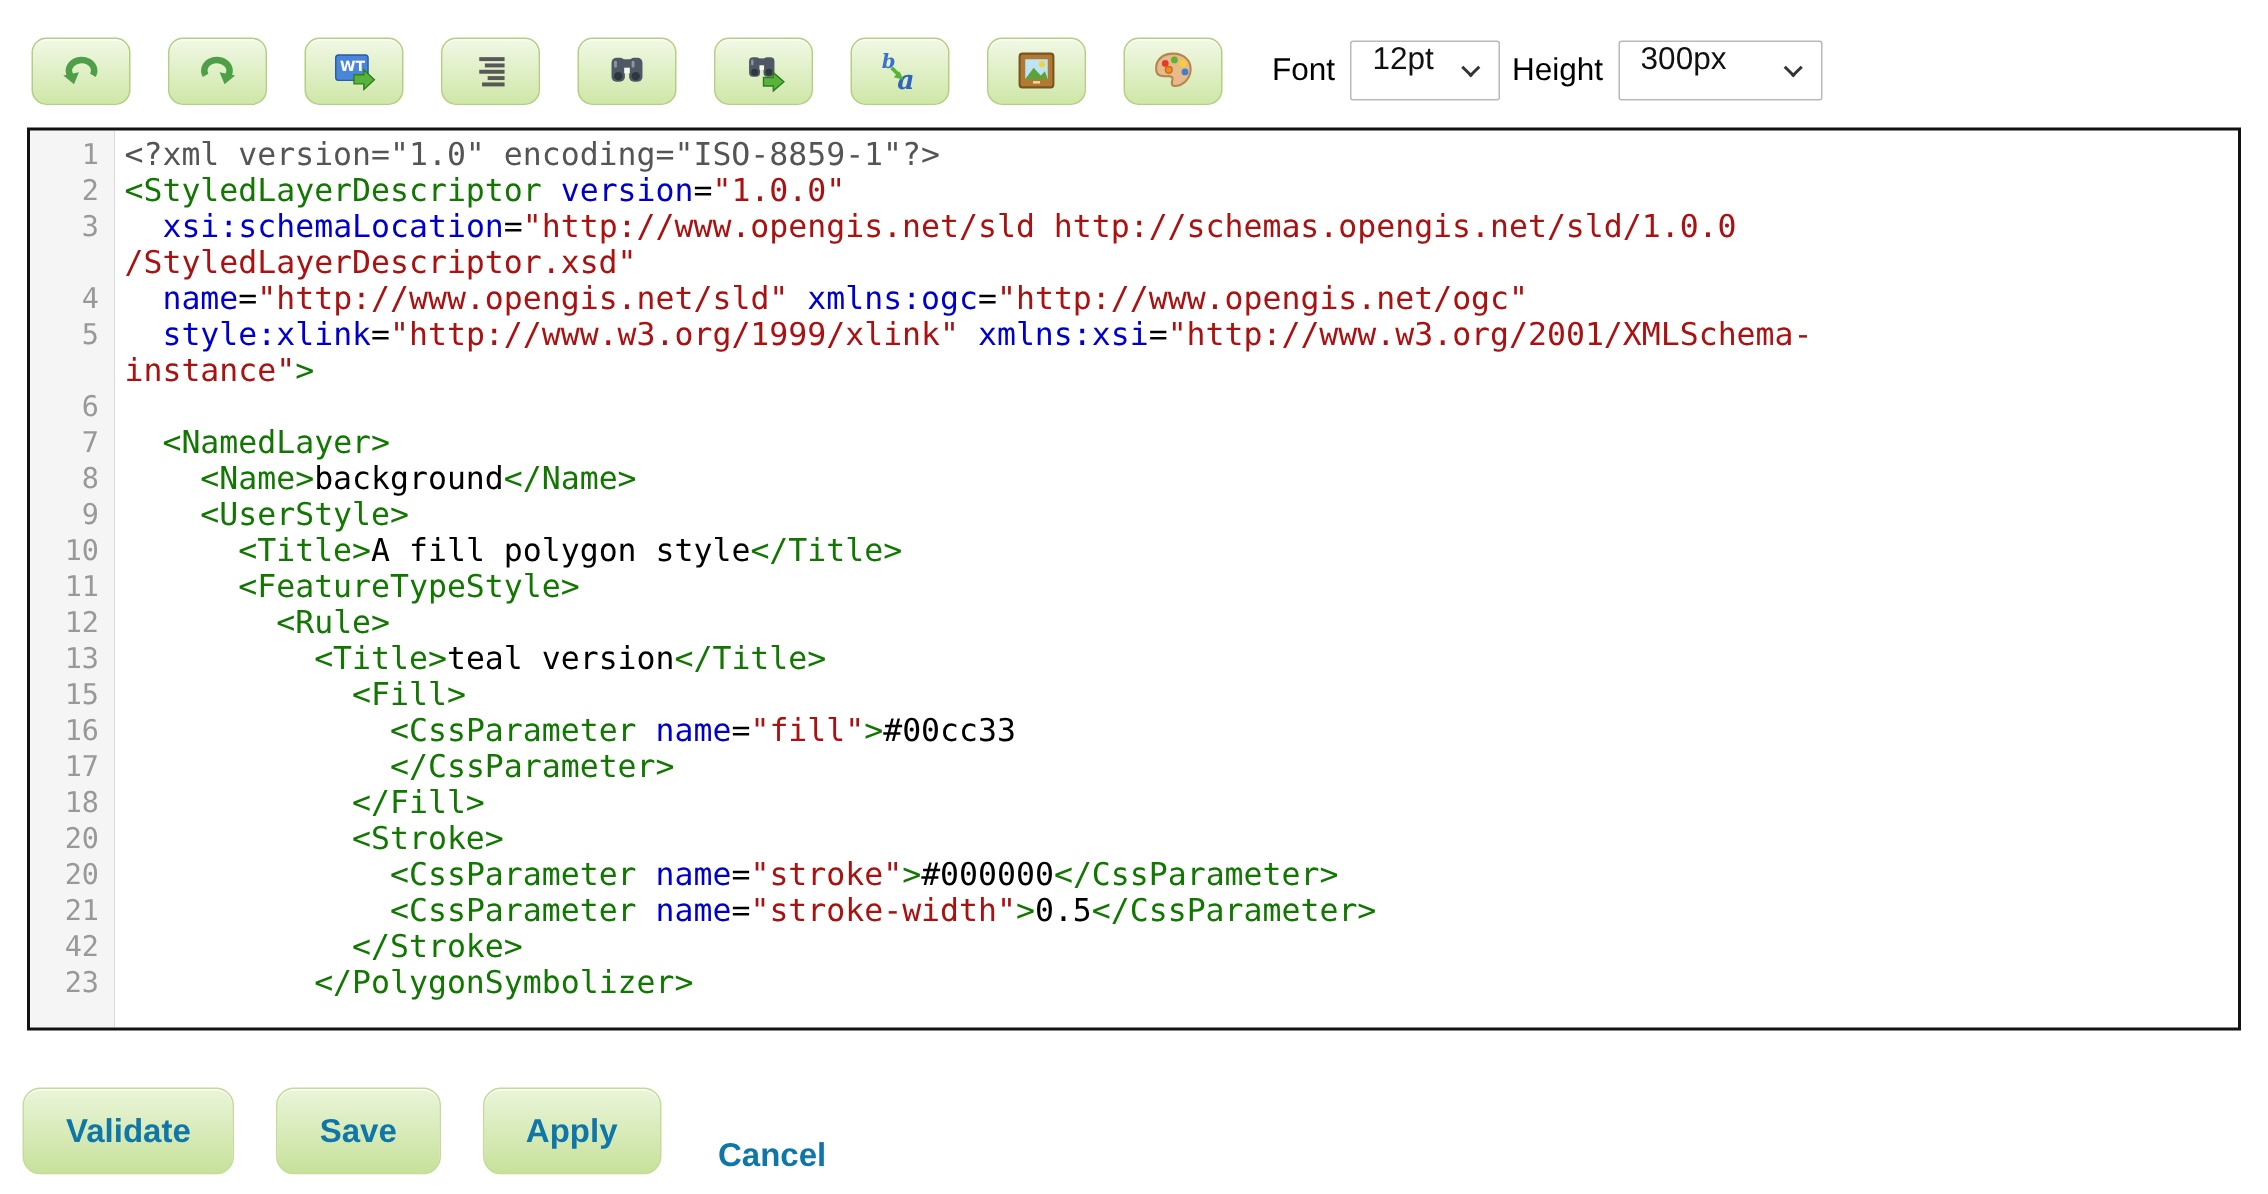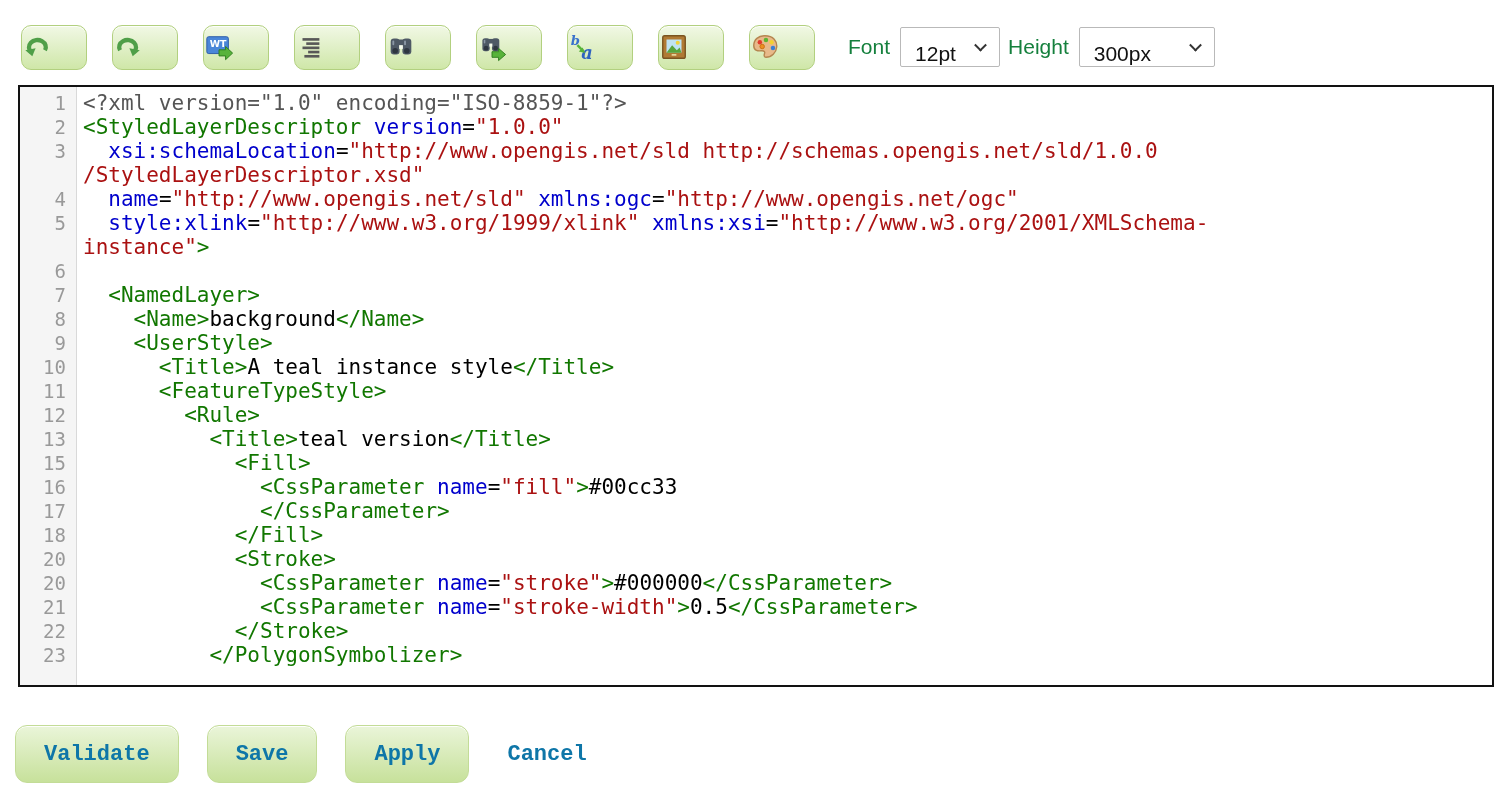--- a/index.html
+++ b/index.html
@@ -5,27 +5,27 @@
   * { margin:0; padding:0; box-sizing:border-box; }
   html,body { background:#ffffff; width:1512px; font-family:"Liberation Sans", sans-serif; }
 
   
   .toolbar { display:flex; align-items:center; padding:24px 0 0 21px; height:70px; }
   .tb-btn {
     width:66px; height:45px; margin-right:25px; border-radius:10px;
     background:linear-gradient(#f1f8e5, #cfe7a8);
     border:1px solid #b2d07f;
     box-shadow:inset 0 1px 0 rgba(255,255,255,.8);
-    display:flex; align-items:center; justify-content:flex-start; cursor:pointer;
+    display:flex; align-items:center; justify-content:center; cursor:pointer;
   }
   .tb-btn svg { display:block; }
-  .ctl-label { font-size:21px; color:#15803d; margin:0 10px 0 8px; }
+  .ctl-label { font-size:21px; color:#000000; margin:0 10px 0 8px; }
   .select-box {
     position:relative; height:40px; border:1px solid #b9b9b9; background:#fff;
-    display:flex; align-items:flex-end; padding:0 36px 0 14px; font-size:21px; color:#111;
+    display:flex; align-items:flex-start; padding:0 36px 0 14px; font-size:21px; color:#111;
     cursor:pointer; border-radius:2px;
   }
   .select-box .chev {
     position:absolute; right:14px; top:50%; width:9px; height:9px;
     border-right:2px solid #333; border-bottom:2px solid #333;
     transform:translateY(-70%) rotate(45deg);
   }
   .sel-font { min-width:100px; }
   .sel-height { min-width:136px; }
 
@@ -44,21 +44,21 @@
     flex:1 1 auto; font:21px/24px "DejaVu Sans Mono", monospace;
     white-space:pre-wrap; word-break:break-word; color:#000; padding-left:7px;
   }
   .seg-meta { color:#555555; }
   .seg-tag  { color:#117700; }
   .seg-attr { color:#0000cc; }
   .seg-str  { color:#aa1111; }
   .seg-text { color:#000000; }
 
   
-  .actions { display:flex; align-items:center; margin:38px 0 0 15px;font-family:Liberation Mono, monospace; }
+  .actions { display:flex; align-items:flex-end; margin:38px 0 0 15px; }
   .action-btn {
     background:linear-gradient(#eaf5d9, #c7e19b);
     border:1px solid #c3dc97; border-radius:12px;
     box-shadow:inset 0 1px 0 rgba(255,255,255,.9);
     font-size:22px; font-weight:bold; color:#0e76a8;
     padding:0 28px; height:58px; margin-right:28px; cursor:pointer;
     display:flex; align-items:center;
   }
   .cancel-link { font-size:22px; font-weight:bold; color:#0e76a8; cursor:pointer; margin-left:10px; text-decoration:none; }
 </style>
@@ -228,21 +228,21 @@
       <div class="cm-line">
         <span class="gutter-num">8</span>
         <span class="code-text"><span class="seg-text">    </span><span class="seg-tag">&lt;Name&gt;</span><span class="seg-text">background</span><span class="seg-tag">&lt;/Name&gt;</span></span>
       </div>
       <div class="cm-line">
         <span class="gutter-num">9</span>
         <span class="code-text"><span class="seg-text">    </span><span class="seg-tag">&lt;UserStyle&gt;</span></span>
       </div>
       <div class="cm-line">
         <span class="gutter-num">10</span>
-        <span class="code-text"><span class="seg-text">      </span><span class="seg-tag">&lt;Title&gt;</span><span class="seg-text">A teal instance style</span><span class="seg-tag">&lt;/Title&gt;</span></span>
+        <span class="code-text"><span class="seg-text">      </span><span class="seg-tag">&lt;Title&gt;</span><span class="seg-text">A fill polygon style</span><span class="seg-tag">&lt;/Title&gt;</span></span>
       </div>
       <div class="cm-line">
         <span class="gutter-num">11</span>
         <span class="code-text"><span class="seg-text">      </span><span class="seg-tag">&lt;FeatureTypeStyle&gt;</span></span>
       </div>
       <div class="cm-line">
         <span class="gutter-num">12</span>
         <span class="code-text"><span class="seg-text">        </span><span class="seg-tag">&lt;Rule&gt;</span></span>
       </div>
       <div class="cm-line">
@@ -271,21 +271,21 @@
       </div>
       <div class="cm-line">
         <span class="gutter-num">20</span>
         <span class="code-text"><span class="seg-text">              </span><span class="seg-tag">&lt;CssParameter</span><span class="seg-text"> </span><span class="seg-attr">name</span><span class="seg-text">=</span><span class="seg-str">"stroke"</span><span class="seg-tag">&gt;</span><span class="seg-text">#000000</span><span class="seg-tag">&lt;/CssParameter&gt;</span></span>
       </div>
       <div class="cm-line">
         <span class="gutter-num">21</span>
         <span class="code-text"><span class="seg-text">              </span><span class="seg-tag">&lt;CssParameter</span><span class="seg-text"> </span><span class="seg-attr">name</span><span class="seg-text">=</span><span class="seg-str">"stroke-width"</span><span class="seg-tag">&gt;</span><span class="seg-text">0.5</span><span class="seg-tag">&lt;/CssParameter&gt;</span></span>
       </div>
       <div class="cm-line">
-        <span class="gutter-num">22</span>
+        <span class="gutter-num">42</span>
         <span class="code-text"><span class="seg-text">            </span><span class="seg-tag">&lt;/Stroke&gt;</span></span>
       </div>
       <div class="cm-line">
         <span class="gutter-num">23</span>
         <span class="code-text"><span class="seg-text">          </span><span class="seg-tag">&lt;/PolygonSymbolizer&gt;</span></span>
       </div>
     </div>
 </div>
 
 <div class="actions">

